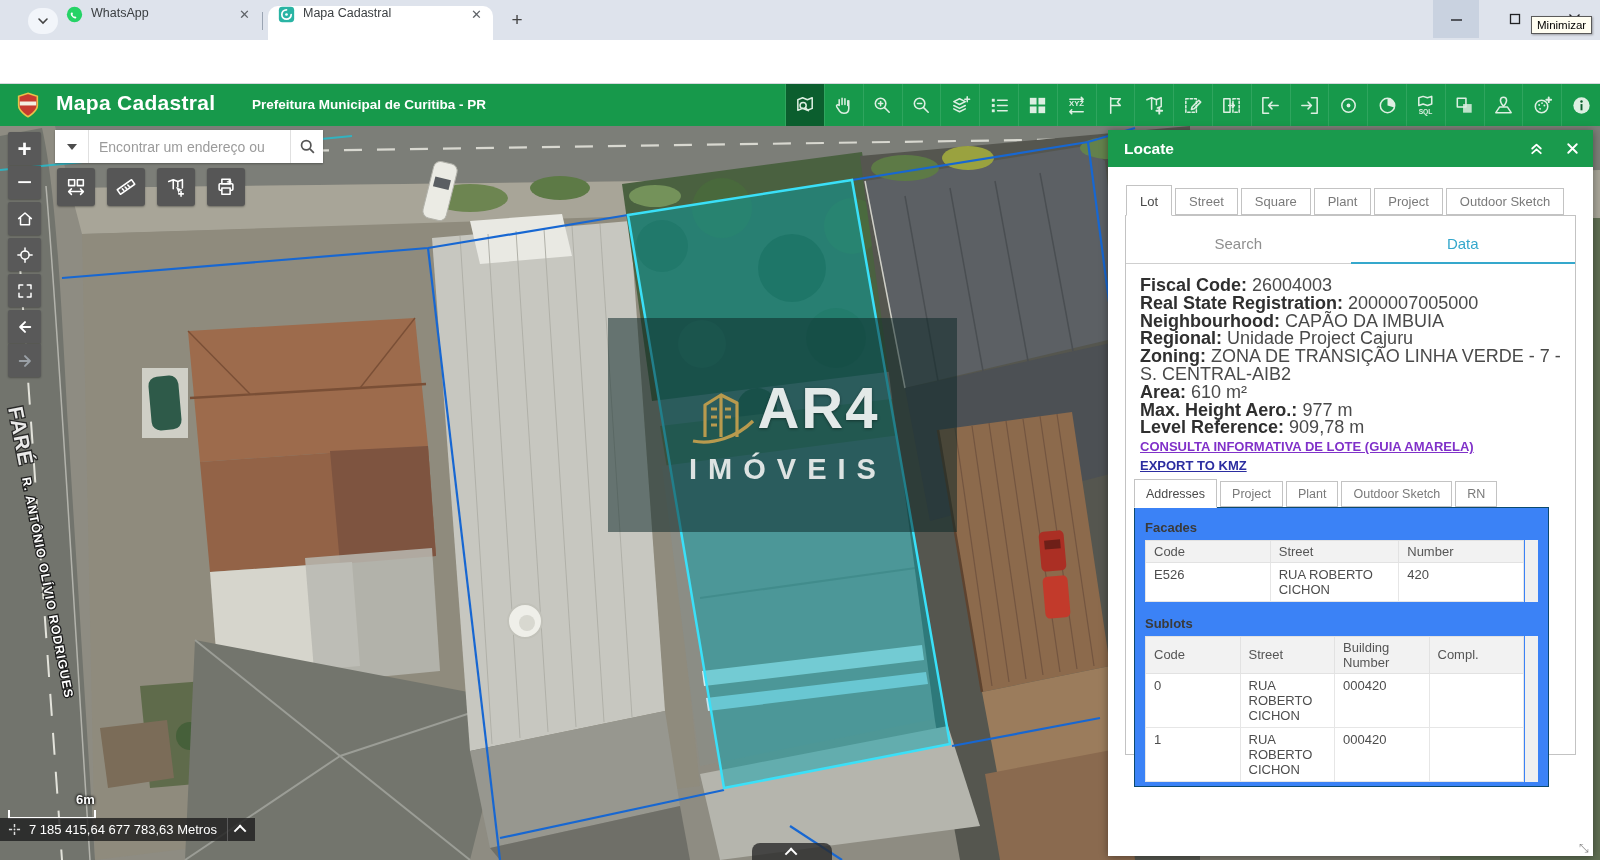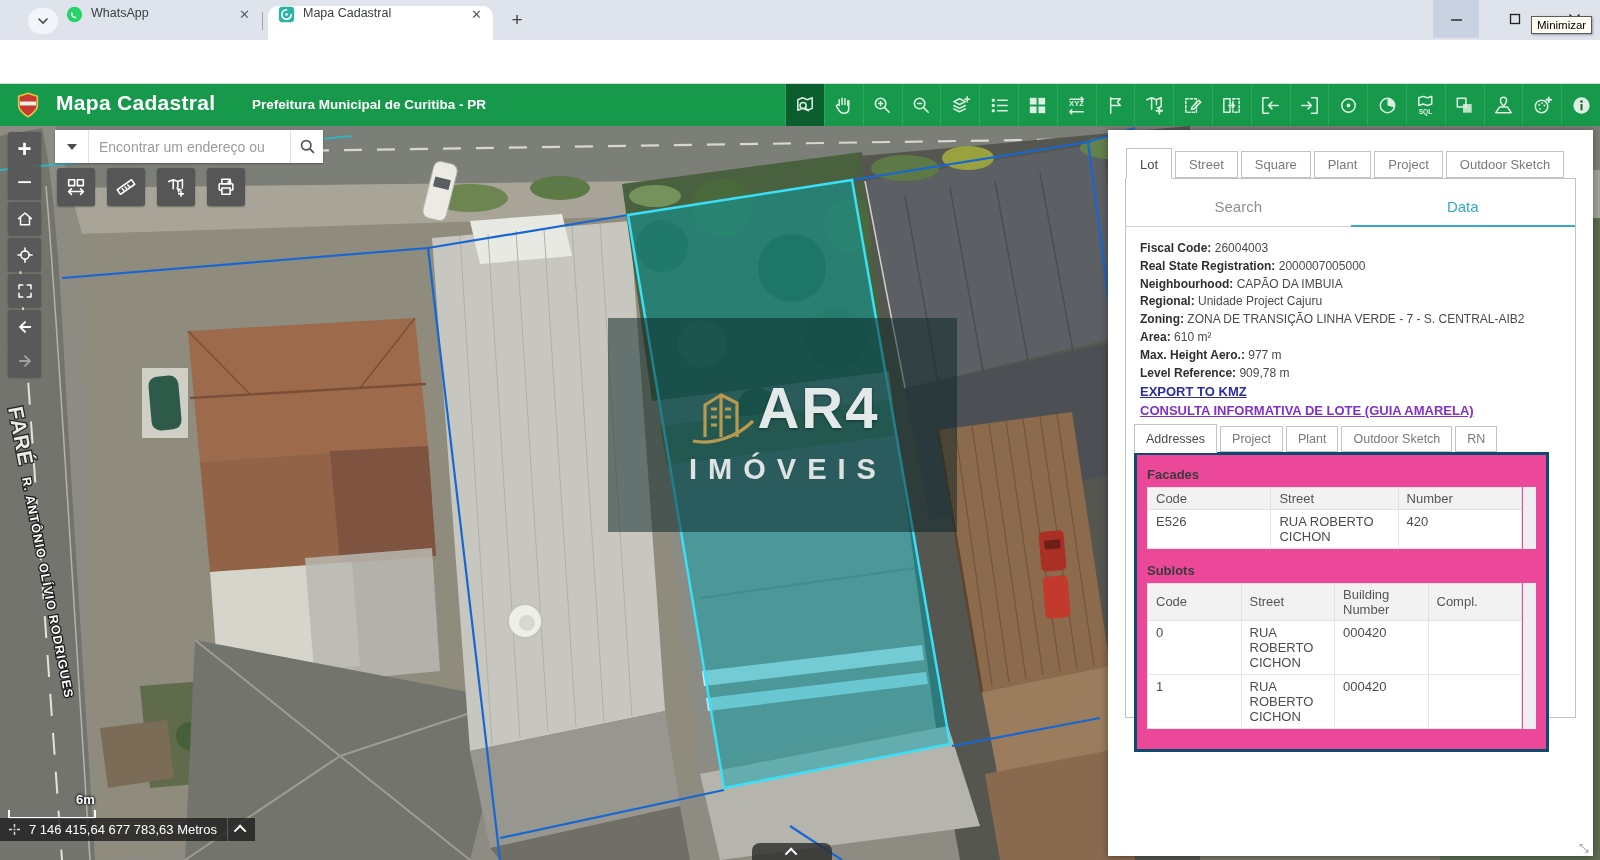--- a/index.html
+++ b/index.html
@@ -87,29 +87,29 @@
   .phic{width:30px;height:30px;display:flex;align-items:center;justify-content:center;margin-right:6px}
   .phic svg{width:17px;height:17px;stroke:#fff;fill:none;stroke-width:2.2;stroke-linecap:round;stroke-linejoin:round}
   #maintabs{display:flex;align-items:flex-end;padding-left:18px;margin-top:18px;position:relative;z-index:3}
   .ltab{border:1px solid #c3c3c3;background:#fff;color:#7a7a7a;font-size:13px;padding:5px 13px 5px;margin-right:3px;white-space:nowrap}
   .ltab.active{color:#4a4a4a;padding-top:8px;padding-bottom:6px;margin-bottom:-1px;border-bottom:1px solid #fff}
   #tabpanel{margin:0 17px;border:1px solid #c3c3c3;height:540px;position:relative;background:#fff}
   #viewrow{display:flex;border-bottom:1px solid #cfcfcf;margin-top:10px}
   .vtab{flex:1;text-align:center;font-size:15px;padding:9px 0 10px}
   #vtab-search{color:#8f8f8f}
   #vtab-data{color:#35a8cc;border-bottom:2px solid #35a8cc;margin-bottom:-1px}
-  #fields{padding:13px 14px 0 14px;font-size:12px;color:#4a4a4a;line-height:17.8px}
+  #fields{padding:13px 14px 0 14px;font-size:18px;color:#4a4a4a;line-height:17.8px}
   #fields b{color:#2f2f2f}
   .plink{display:block;font-size:13px;font-weight:bold;text-decoration:underline;margin:1px 0 0 14px;line-height:17.8px;cursor:pointer}
   #link-guia{color:#8031c9}
   #link-kmz{color:#2b2da0}
   #dtabs{display:flex;align-items:flex-end;padding-left:8px;margin-top:4px;position:relative;z-index:3}
   .dtab{border:1px solid #c3c3c3;background:#fff;color:#7a7a7a;font-size:12.5px;padding:5px 11px;margin-right:3px;white-space:nowrap}
   .dtab.active{color:#4a4a4a;padding-top:7px;padding-bottom:6px;margin-bottom:-1px;border-bottom:1px solid #fff}
-  #detailbox{margin:0 26px 0 8px;border:3px solid #0c4a6e;padding:8px 10px 20px;position:relative;background:#ec4899}
+  #detailbox{margin:0 26px 0 8px;border:1px solid #0c4a6e;padding:8px 10px 4px;position:relative;background:#3b82f6}
   .grptitle{font-size:13px;font-weight:bold;color:#3a3a3a;margin:4px 0 5px}
   .twrap{position:relative;padding-right:14px}
   .twrap::after{content:"";position:absolute;right:0;top:0;bottom:0;width:13px;background:#f0f0f0}
   table.ptab{width:100%;border-collapse:collapse;font-size:13px;color:#4d4d4d;table-layout:fixed}
   table.ptab th{background:#f2f2f2;font-weight:normal;text-align:left;padding:3px 8px;border:1px solid #e2e2e2;color:#555}
   table.ptab td{padding:4px 8px;border:1px solid #e6e6e6;vertical-align:top;background:#fff}
   #rsz{position:absolute;right:2px;bottom:2px;width:12px;height:12px;color:#8a8a8a;font-size:12px;line-height:12px}
 </style>
 </head>
 <body>
@@ -561,31 +561,44 @@
         </svg>
     </div>
 
     <div id="scalelabel">6m</div>
     <div id="scalebar"></div>
     <div id="coordsbar">
       <svg viewBox="0 0 14 14">
           <path d="M7 1 v3.5 M7 9.5 V13 M1 7 h3.5 M9.5 7 H13"></path>
           <circle cx="7" cy="7" r="1" fill="#ddd" stroke="none"></circle>
         </svg>
-      <span>7 146 415,64 677 783,63 Metros</span>
+      <span>7 185 415,64 677 783,63 Metros</span>
       <span id="coordchevron">
           <span class="chevup"></span>
         </span>
     </div>
     <div id="bottomtab">
         <span class="chevup"></span>
       </div>
   </div>
 
   <div id="panel">
+    <div id="phead">
+      <span id="ptitle">Locate</span>
+      <span class="phic">
+        <svg viewBox="0 0 20 20">
+            <path d="M5 10 l5 -4.5 5 4.5 M5 15.5 l5 -4.5 5 4.5"></path>
+          </svg>
+      </span>
+      <span class="phic">
+        <svg viewBox="0 0 20 20">
+            <path d="M5 5 L15 15 M15 5 L5 15"></path>
+          </svg>
+      </span>
+    </div>
 
     <div id="maintabs">
       <span class="ltab active">Lot</span>
       <span class="ltab">Street</span>
       <span class="ltab">Square</span>
       <span class="ltab">Plant</span>
       <span class="ltab">Project</span>
       <span class="ltab">Outdoor Sketch</span>
     </div>
 
@@ -599,22 +612,22 @@
         <div><b>Fiscal Code:</b> <span>26004003</span></div>
         <div><b>Real State Registration:</b> <span>2000007005000</span></div>
         <div><b>Neighbourhood:</b> <span>CAPÃO DA IMBUIA</span></div>
         <div><b>Regional:</b> <span>Unidade Project Cajuru</span></div>
         <div><b>Zoning:</b> <span>ZONA DE TRANSIÇÃO LINHA VERDE - 7 - S. CENTRAL-AIB2</span></div>
         <div><b>Area:</b> <span>610 m²</span></div>
         <div><b>Max. Height Aero.:</b> <span>977 m</span></div>
         <div><b>Level Reference:</b> <span>909,78 m</span></div>
       </div>
 
+      <a class="plink" id="link-guia">CONSULTA INFORMATIVA DE LOTE (GUIA AMARELA)</a>
       <a class="plink" id="link-kmz">EXPORT TO KMZ</a>
-      <a class="plink" id="link-guia">CONSULTA INFORMATIVA DE LOTE (GUIA AMARELA)</a>
 
       <div id="dtabs">
         <span class="dtab active">Addresses</span>
         <span class="dtab">Project</span>
         <span class="dtab">Plant</span>
         <span class="dtab">Outdoor Sketch</span>
         <span class="dtab">RN</span>
       </div>
 
       <div id="detailbox">

